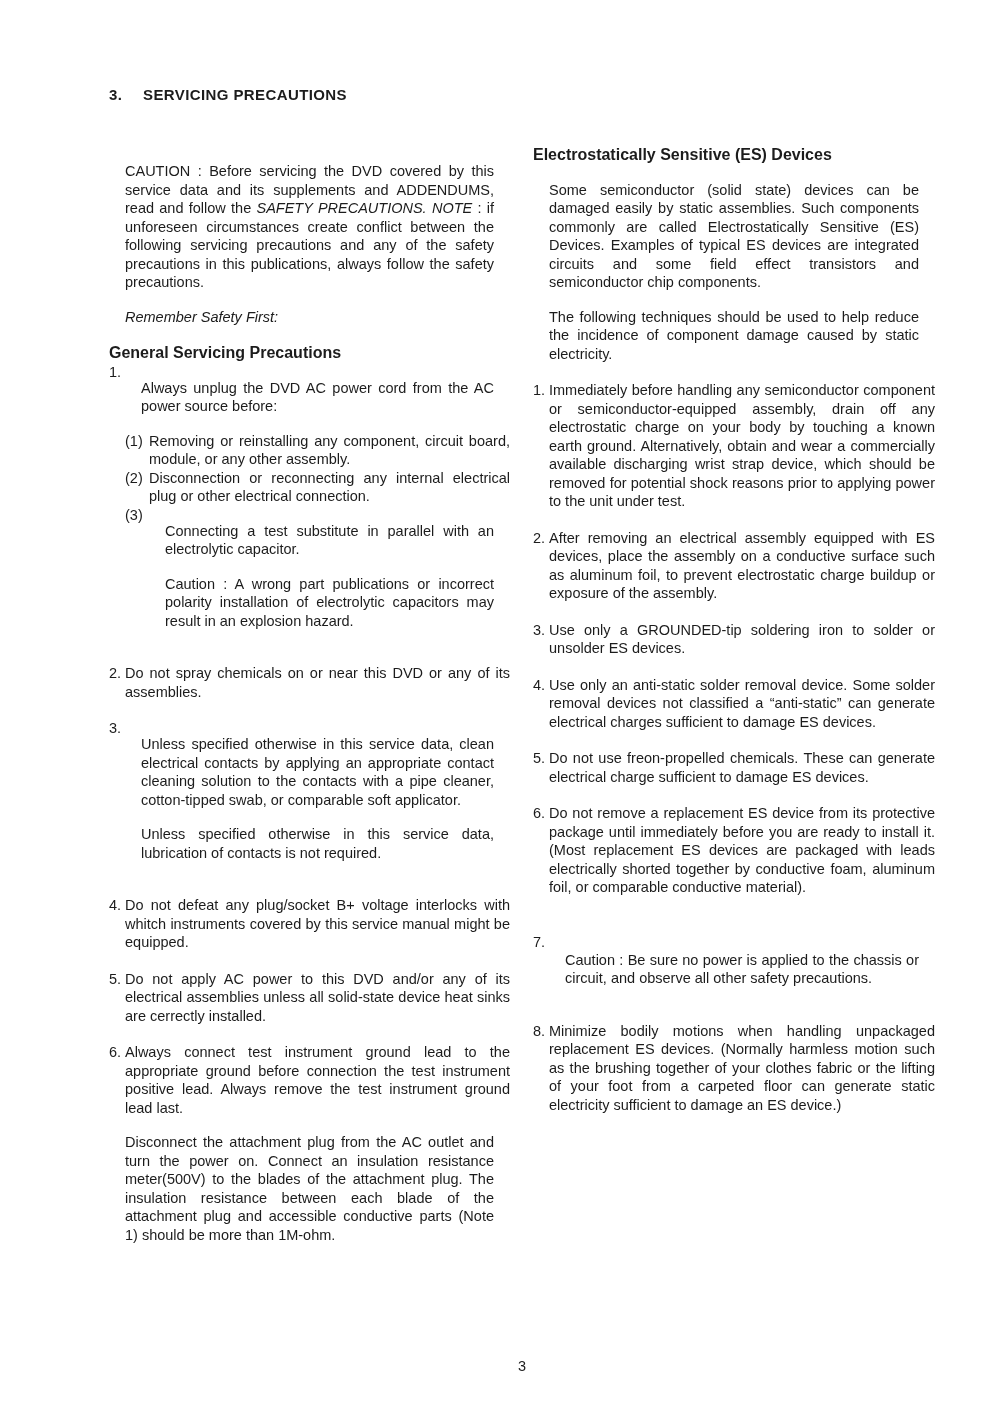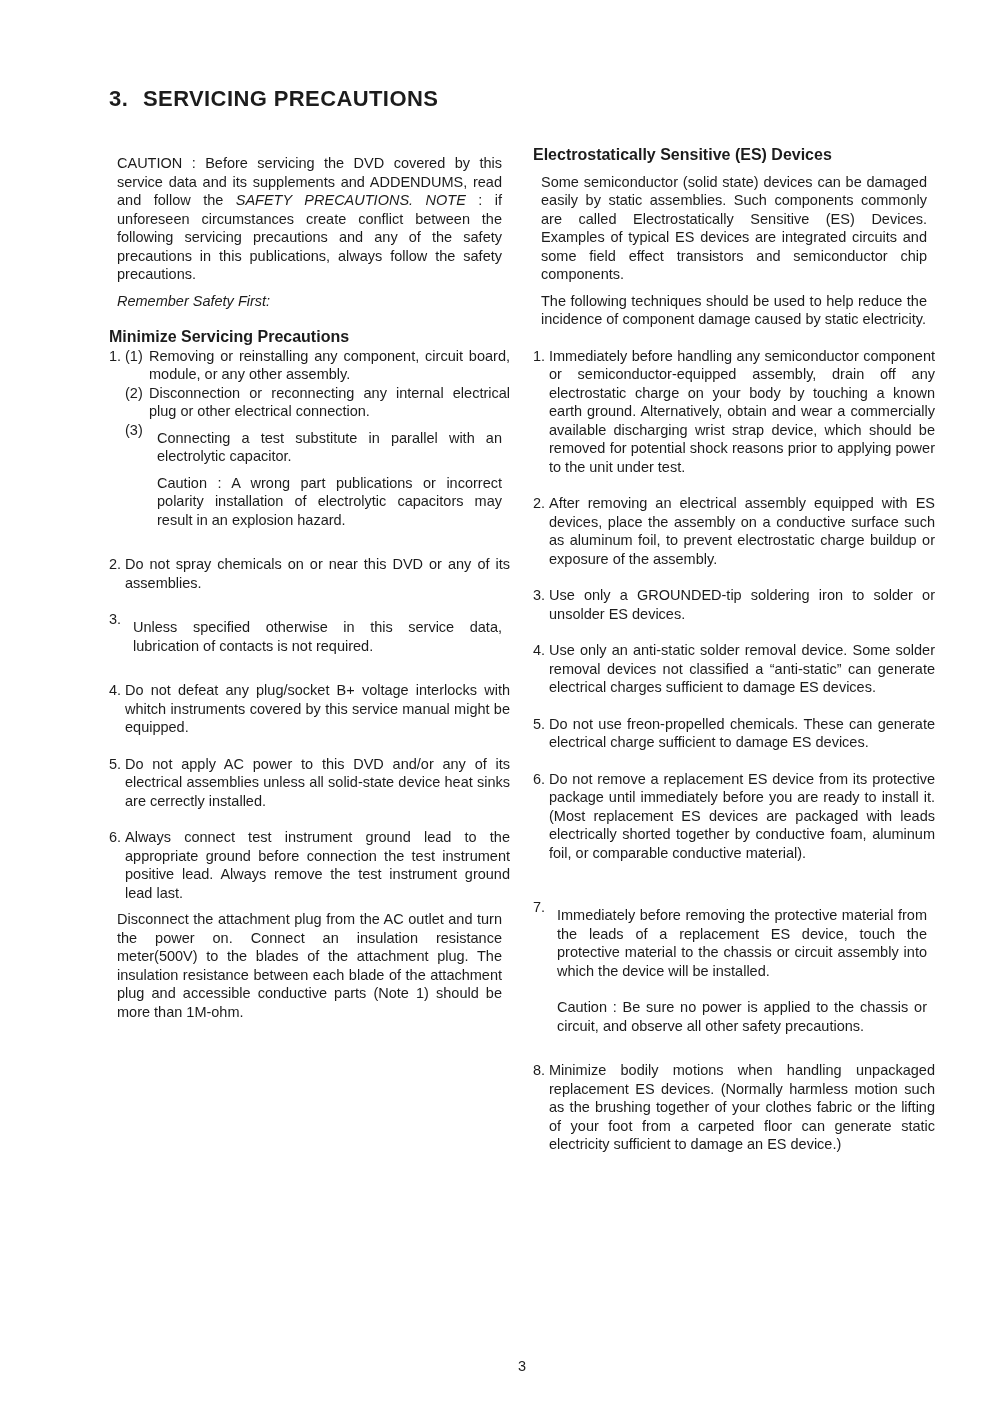--- a/index.html
+++ b/index.html
@@ -1,26 +1,26 @@
 <!DOCTYPE html>
 <html><head>
 <meta charset="utf-8">
 <style>
   html,body{margin:0;padding:0;background:#ffffff;}
   .page{
     position:relative;width:992px;height:1404px;background:#ffffff;
     font-family:"Liberation Sans",sans-serif;color:#1c1c1c;
     overflow:hidden;
   }
-  .doc-title{position:absolute;left:109px;top:86px;font-size:22px;font-weight:bold;letter-spacing:.4px;white-space:nowrap;}
+  .doc-title{position:absolute;left:109px;top:86px;font-size:15px;font-weight:bold;letter-spacing:.4px;white-space:nowrap;}
   .t-num{display:inline-block;width:34px;}
   .col{position:absolute;top:146px;font-size:14.5px;line-height:18.5px;text-align:justify;}
   .col-left{left:109px;width:401px;}
   .col-right{left:533px;width:402px;}
-  p{margin:8px;}
+  p{margin:16px;}
   .italic{font-style:italic;}
   b,.bold{font-weight:normal;}
   .subhead{margin:18px 0 0 0;font-size:16px;font-weight:bold;text-align:left;}
   .subhead.first{margin-top:0;}
   .nitem{display:flex;margin-top:18px;}
   .nitem.tight{margin-top:0;}
   .nitem.gap-big{margin-top:36px;}
   .n{flex:0 0 16px;}
   .nb{flex:1;text-align:justify;min-width:0;}
   .sitem{display:flex;}
@@ -36,25 +36,26 @@
 
   <div class="doc-title">
     <span class="t-num">3.</span><span>SERVICING PRECAUTIONS</span>
   </div>
 
   <div class="col col-left">
 
     <p class="para"><span>CAUTION : Before servicing the DVD covered by this service data and its supplements and ADDENDUMS, read and follow the </span><span class="italic">SAFETY PRECAUTIONS. NOTE</span><span> : if unforeseen circumstances create conflict between the following servicing precautions and any of the safety precautions in this publications, always follow the safety precautions.</span></p>
     <p class="italic">Remember Safety First:</p>
 
-    <h3 class="subhead">Minimize Servicing Precautions</h3>
+    <h3 class="subhead">General Servicing Precautions</h3>
 
     <div class="nitem tight">
       <span class="n">1.</span>
       <div class="nb">
+        <p>Always unplug the DVD AC power cord from the AC power source before:</p>
         <div class="sitem">
           <span class="sn">(1)</span>
           <div class="sb">Removing or reinstalling any component, circuit board, module, or any other assembly.</div>
         </div>
         <div class="sitem">
           <span class="sn">(2)</span>
           <div class="sb">Disconnection or reconnecting any internal electrical plug or other electrical connection.</div>
         </div>
         <div class="sitem">
           <span class="sn">(3)</span>
@@ -67,20 +68,21 @@
     </div>
 
     <div class="nitem">
       <span class="n">2.</span>
       <div class="nb">Do not spray chemicals on or near this DVD or any of its assemblies.</div>
     </div>
 
     <div class="nitem">
       <span class="n">3.</span>
       <div class="nb">
+        <p>Unless specified otherwise in this service data, clean electrical contacts by applying an appropriate contact cleaning solution to the contacts with a pipe cleaner, cotton-tipped swab, or comparable soft applicator.</p>
         <p>Unless specified otherwise in this service data, lubrication of contacts is not required.</p>
       </div>
     </div>
 
     <div class="nitem">
       <span class="n">4.</span>
       <div class="nb">Do not defeat any plug/socket B+ voltage interlocks with whitch instruments covered by this service manual might be equipped.</div>
     </div>
 
     <div class="nitem">
@@ -129,21 +131,20 @@
     </div>
 
     <div class="nitem">
       <span class="n">6.</span>
       <div class="nb">Do not remove a replacement ES device from its protective package until immediately before you are ready to install it. (Most replacement ES devices are packaged with leads electrically shorted together by conductive foam, aluminum foil, or comparable conductive material).</div>
     </div>
 
     <div class="nitem gap-big">
       <span class="n">7.</span>
       <div class="nb">
-        <p>Immediately before removing the protective material from the leads of a replacement ES device, touch the protective material to the chassis or circuit assembly into which the device will be installed.</p>
         <p class="caution-sub">Caution : Be sure no power is applied to the chassis or circuit, and observe all other safety precautions.</p>
       </div>
     </div>
 
     <div class="nitem">
       <span class="n">8.</span>
       <div class="nb">Minimize bodily motions when handling unpackaged replacement ES devices. (Normally harmless motion such as the brushing together of your clothes fabric or the lifting of your foot from a carpeted floor can generate static electricity sufficient to damage an ES device.)</div>
     </div>
 
   </div>

